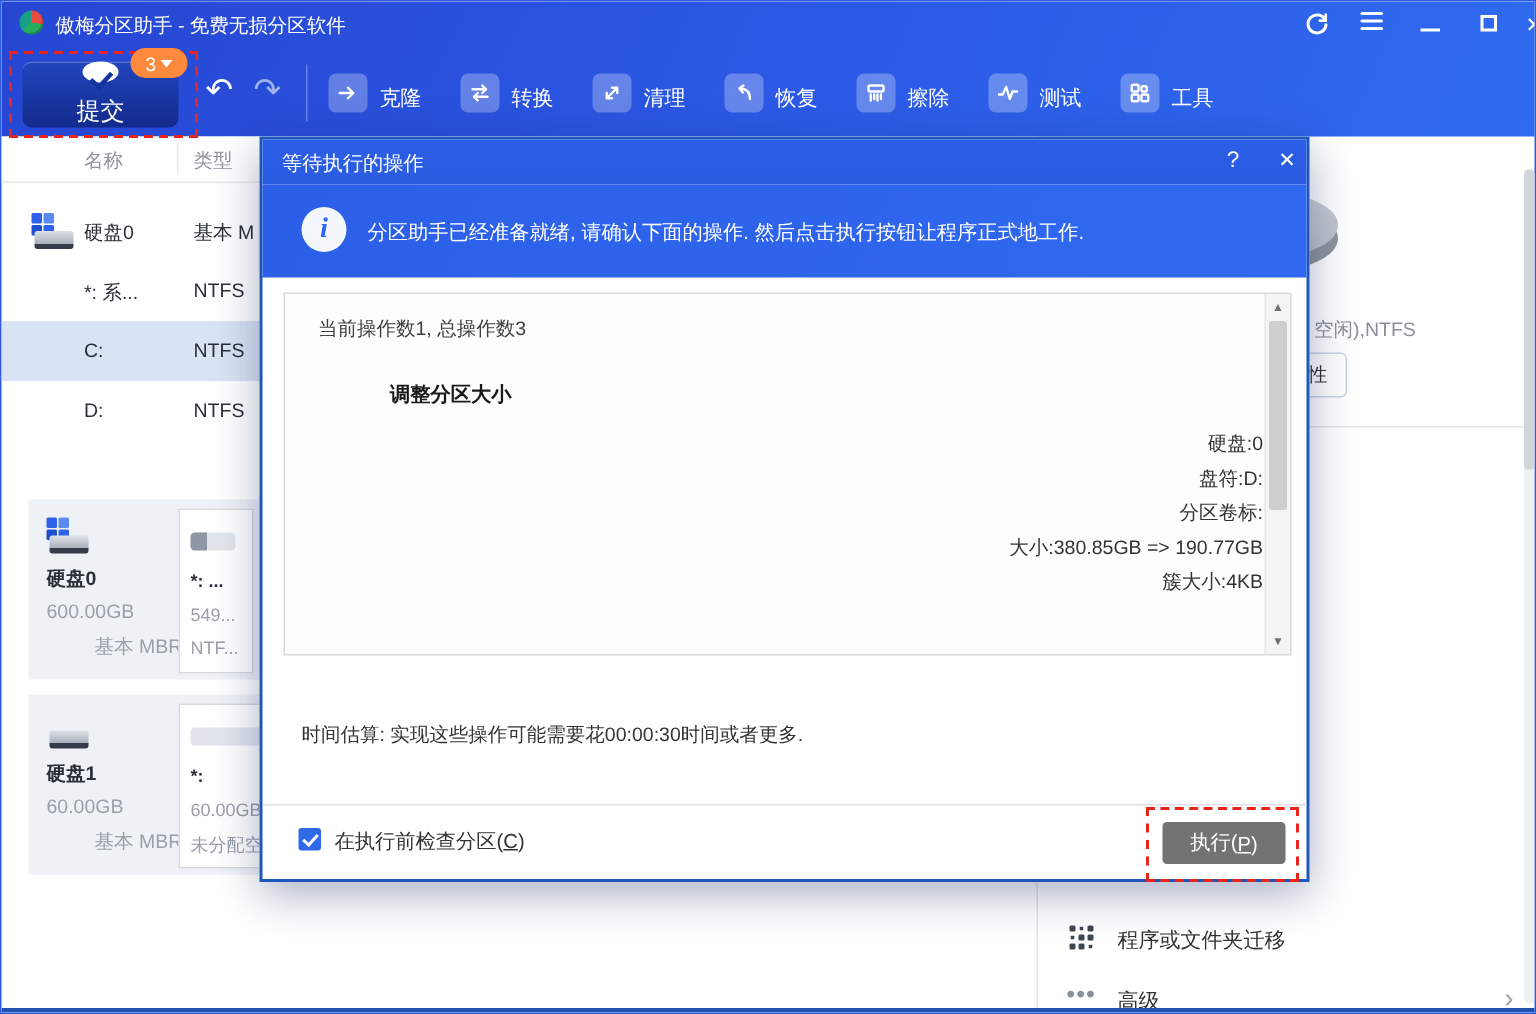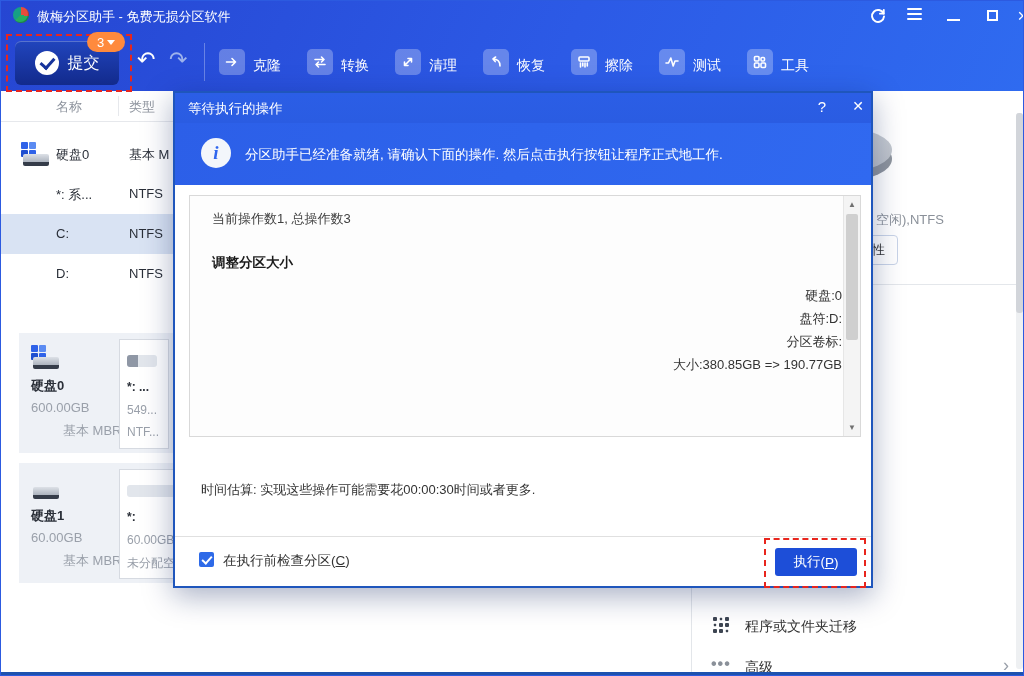--- a/index.html
+++ b/index.html
@@ -14,21 +14,21 @@
     box-shadow:inset -1px -1px 0 rgba(0,0,0,.25);}
   .win-title{position:absolute;left:36px;top:7px;color:#fff;font-size:13px;}
   .tb-ico{position:absolute;top:6px;width:18px;height:18px;color:#fff;}
   .hamburger span{display:block;width:15px;height:2px;background:#fff;margin:3px 0;border-radius:1px;}
   .min-glyph{position:absolute;left:2px;top:12px;width:13px;height:2px;background:#fff;}
   .max-glyph{position:absolute;left:2px;top:3px;width:11px;height:11px;border:2px solid #fff;box-sizing:border-box;}
   .close-glyph{font-size:14px;line-height:18px;}
   
   .submit-btn{position:absolute;left:14px;top:40px;width:104px;height:44px;border-radius:6px;
     background:linear-gradient(180deg,#2145bd,#122a8c);display:flex;align-items:center;justify-content:center;gap:9px;
-    box-shadow:inset 0 1px 0 rgba(255,255,255,.25);}
+    box-shadow:inset 0 1px 0 rgba(255,255,255,.25);flex-direction:column;}
   .check-circle{width:24px;height:24px;border-radius:50%;background:#fff;position:relative;}
   .check-circle:after{content:"";position:absolute;left:8px;top:4px;width:6px;height:11px;
     border-right:3px solid #16339b;border-bottom:3px solid #16339b;transform:rotate(42deg);}
   .submit-label{color:#fff;font-size:16px;}
   .badge{position:absolute;left:86px;top:31px;width:38px;height:20px;border-radius:10px;background:#ff8a3d;
     color:#fff;font-size:13px;display:flex;align-items:center;justify-content:center;gap:3px;z-index:46;}
   .badge .tri{width:0;height:0;border-left:4px solid transparent;border-right:4px solid transparent;border-top:5px solid #fff;}
   .dash-red{position:absolute;border:2px dashed #e8251d;z-index:44;pointer-events:none;}
   .dash-submit{left:5px;top:33px;width:122px;height:54px;}
   .undo{position:absolute;left:136px;top:46px;font-size:22px;color:#fff;}
@@ -96,35 +96,35 @@
   .dlg-help{position:absolute;left:638px;top:5px;color:#fff;font-size:15px;width:18px;text-align:center;}
   .dlg-close{position:absolute;left:674px;top:5px;color:#fff;font-size:14px;width:18px;text-align:center;}
   .dlg-banner{position:absolute;left:0;top:30px;width:696px;height:62px;background:linear-gradient(115deg,#2c5fe8,#3069f0);}
   .info-ico{position:absolute;left:26px;top:15px;width:30px;height:30px;border-radius:50%;background:#f3f6fb;
     color:#2f66ee;font-family:"Liberation Serif",serif;font-weight:bold;font-style:italic;font-size:19px;
     display:flex;align-items:center;justify-content:center;}
   .info-text{position:absolute;left:70px;top:23px;color:#fff;font-size:13.5px;}
   .oplist{position:absolute;left:14px;top:102px;width:672px;height:242px;background:#fdfdfd;border:1px solid #d9d9d9;box-sizing:border-box;}
   .op-content{position:absolute;left:0;top:0;right:18px;bottom:0;padding:14px 0 0 22px;}
   .op-summary{font-size:13px;color:#404040;}
-  .op-title{font-size:13.5px;font-weight:bold;color:#1a1a1a;margin-top:26px;}
+  .op-title{font-size:13.5px;font-weight:bold;color:#1a1a1a;margin-top:26px;margin-left:48px;}
   .op-rows{margin-top:12px;text-align:right;}
   .op-row{height:23px;line-height:23px;font-size:13px;color:#333;}
   .op-row .lbl{display:inline-block;width:115px;padding-left:18px;box-sizing:border-box;}
   .op-scroll{position:absolute;right:0;top:0;width:17px;height:240px;background:#f4f4f4;border-left:1px solid #e6e6e6;box-sizing:border-box;}
   .op-scroll .arr{position:absolute;left:0;width:16px;text-align:center;font-size:8px;color:#707070;}
   .op-scroll .arr.up{top:4px;} .op-scroll .arr.dn{bottom:4px;}
   .op-thumb{position:absolute;left:2px;top:18px;width:12px;height:126px;background:#cfcfcf;border-radius:2px;}
   .time-est{position:absolute;left:26px;top:388px;font-size:13px;color:#333;}
   .dlg-sep{position:absolute;left:0;top:443px;width:696px;height:1px;background:#e0e0e0;}
   .chk{position:absolute;left:24px;top:459px;width:15px;height:15px;background:#2e6ae8;border-radius:2px;}
   .chk:after{content:"";position:absolute;left:5px;top:2px;width:4px;height:8px;
     border-right:2px solid #fff;border-bottom:2px solid #fff;transform:rotate(42deg);}
   .chk-label{position:absolute;left:48px;top:459px;font-size:13.5px;color:#333;}
-  .exec-btn{position:absolute;left:600px;top:455px;width:82px;height:28px;background:#1d4ed8;border-radius:3px;
+  .exec-btn{position:absolute;left:600px;top:455px;width:82px;height:28px;background:#737373;border-radius:3px;
     color:#fff;font-size:13.5px;display:flex;align-items:center;justify-content:center;}
   .dash-exec{left:763px;top:537px;width:98px;height:46px;z-index:44;}
   .u{text-decoration:underline;}
   .bottom-edge{position:absolute;left:0;bottom:0;width:1024px;height:3px;background:#1d52ae;z-index:48;}
 </style>
 </head>
 <body>
 
 <div class="window">
 
@@ -335,20 +335,21 @@
     </div>
     <div class="oplist">
       <div class="op-content">
         <div class="op-summary">当前操作数1, 总操作数3</div>
         <div class="op-title">调整分区大小</div>
         <div class="op-rows">
           <div class="op-row"><span class="lbl">硬盘:</span><span>0</span></div>
           <div class="op-row"><span class="lbl">盘符:</span><span>D:</span></div>
           <div class="op-row"><span class="lbl">分区卷标:</span><span></span></div>
           <div class="op-row"><span class="lbl">大小:</span><span>380.85GB =&gt; 190.77GB</span></div>
+          <div class="op-row"><span class="lbl">簇大小:</span><span>4KB</span></div>
         </div>
       </div>
       <div class="op-scroll">
         <span class="arr up">▲</span>
         <span class="op-thumb"></span>
         <span class="arr dn">▼</span>
       </div>
     </div>
     <div class="time-est">时间估算: 实现这些操作可能需要花00:00:30时间或者更多.</div>
     <div class="dlg-sep"></div>

